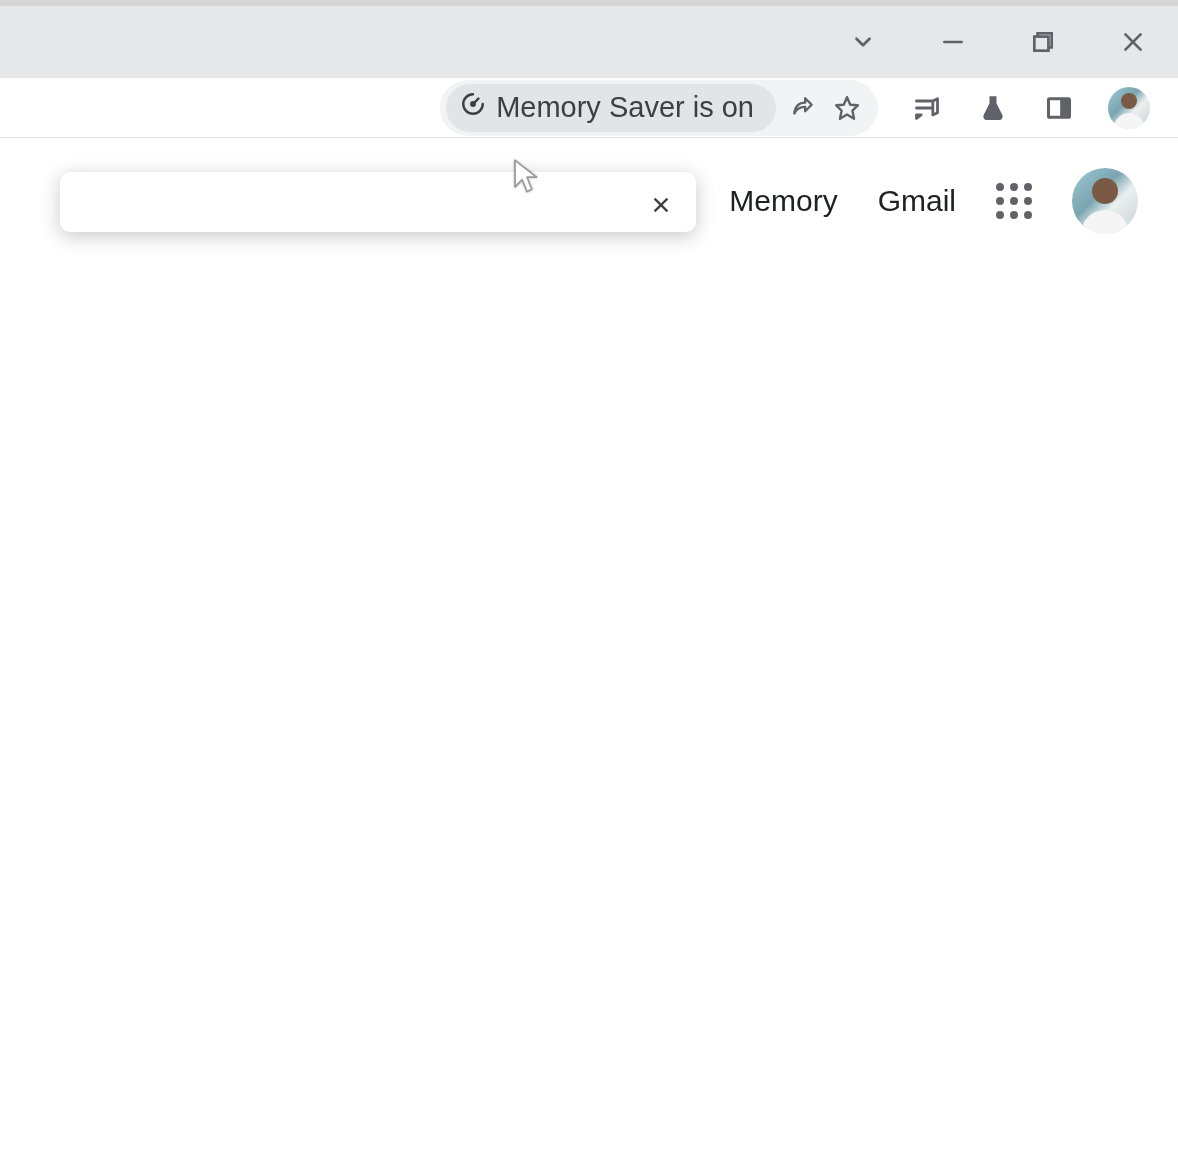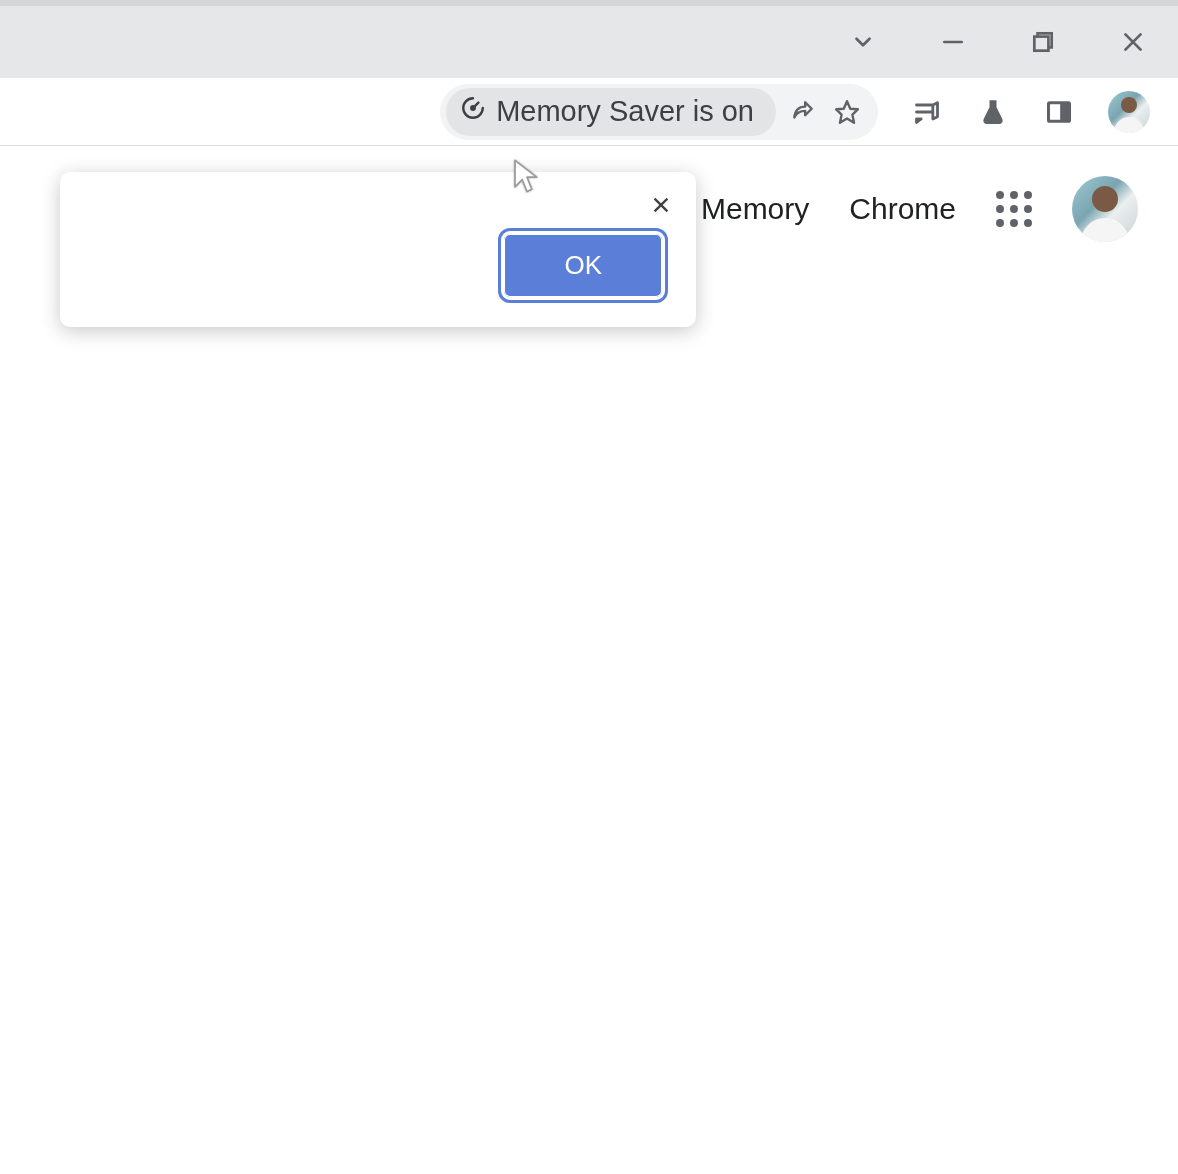--- a/index.html
+++ b/index.html
@@ -15,21 +15,21 @@
     justify-content: flex-end;
     align-items: center;
     padding-right: 30px;
     gap: 60px;
   }
   .titlebar .winbtn { width: 30px; height: 30px; display:flex; align-items:center; justify-content:center; color:#5f6368; cursor:pointer; }
   .titlebar svg { stroke:#5f6368; }
 
   
   .toolbar {
-    height: 68px;
+    height: 60px;
     background: #ffffff;
     border-bottom: 1px solid #e0e0e0;
     display: flex;
     align-items: center;
     padding: 0 28px 0 0;
     gap: 32px;
   }
 
   .spacer { flex: 1; }
 
@@ -206,21 +206,21 @@
         <rect x="3" y="4" width="18" height="16" rx="1" fill="none" stroke="#5f6368" stroke-width="2.6"></rect>
         <rect x="13" y="4" width="8" height="16"></rect>
       </svg>
   </div>
   <div class="avatar-small"></div>
 </div>
 
 <div class="page">
   <div class="page-header">
     <a>Memory</a>
-    <a>Chrome</a>
+    <a>Gmail</a>
     <div class="apps-grid">
       <span></span>
         <span></span>
         <span></span>
       <span></span>
         <span></span>
         <span></span>
       <span></span>
         <span></span>
         <span></span>
@@ -229,22 +229,19 @@
   </div>
 </div>
 
 <div class="popup">
   <div class="popup-close">
     <svg viewBox="0 0 24 24" fill="none">
         <line x1="5" y1="5" x2="19" y2="19"></line>
         <line x1="19" y1="5" x2="5" y2="19"></line>
       </svg>
   </div>
-  <div class="popup-actions">
-    <button class="ok-btn">OK</button>
-  </div>
 </div>
 
 <div class="cursor">
   <svg width="30" height="36" viewBox="0 0 24 30">
     <path d="M2 2 L2 24 L8 18 L12 28 L16 26 L12 16 L20 16 Z" fill="#ffffff" stroke="#9a9a9a" stroke-width="1.4" stroke-linejoin="round"></path>
   </svg>
 </div>
 
 </body></html>

